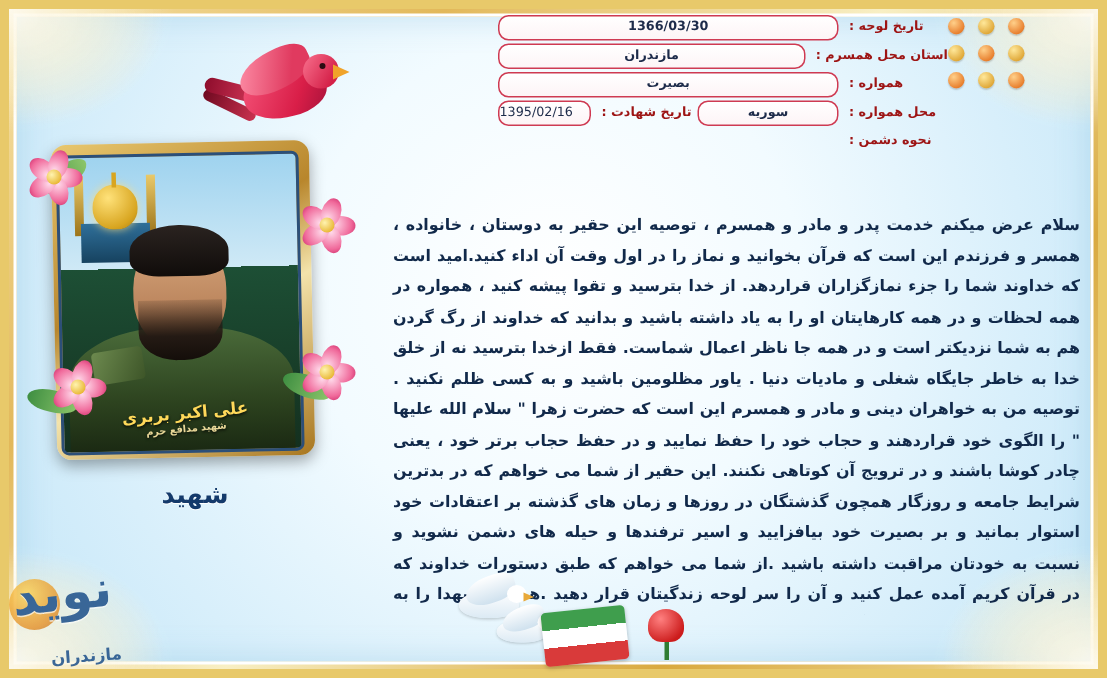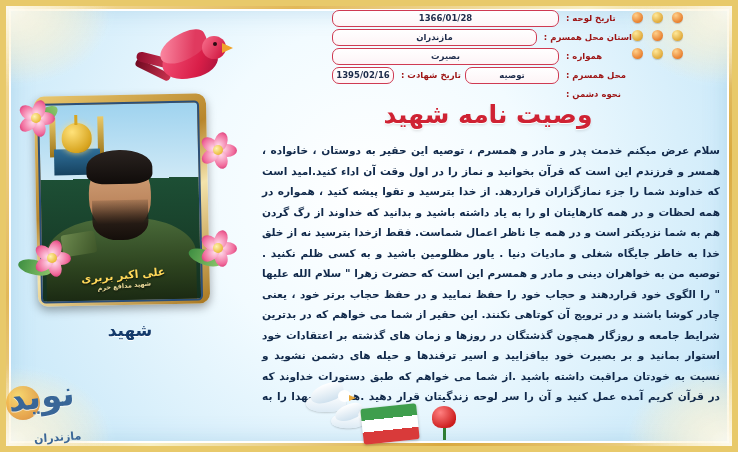--- a/index.html
+++ b/index.html
@@ -73,21 +73,21 @@
     font-size:8.5px;color:#1d2b4a;text-align:center;font-weight:bold;
     box-shadow:0 1px 0 rgba(255,255,255,.8) inset;
     overflow:hidden;white-space:nowrap;
   }
   .info-row.dual .val{flex:0 0 92px;}
   .info-row.dual .lbl2{flex:0 0 auto;min-width:60px;text-align:left;
     font-size:8.5px;color:#9d1414;font-weight:bold;white-space:nowrap;padding-left:3px;}
   .info-row.dual .val2{flex:1 1 auto;height:15px;line-height:15px;
     background:linear-gradient(#ffffff,#fdf4f6);
     border:1px solid #cf3a52;border-radius:7px;
-    font-size:8.5px;color:#1d2b4a;text-align:center;font-weight:bold;overflow:hidden;white-space:nowrap;}
+    font-size:8.5px;color:#1d2b4a;text-align:left;font-weight:normal;overflow:hidden;white-space:nowrap;}
   .info-row.wide .val{flex:1 1 auto;}
 
   
   .doc-title{
     position:absolute;top:100px;right:40px;width:420px;text-align:center;
     font-size:25px;font-weight:bold;color:#cf2233;
     text-shadow:0 1px 0 #fff, 0 2px 3px rgba(0,0,0,.12);
     letter-spacing:0;
     font-family:"DejaVu Sans","Liberation Sans",sans-serif;
   }
@@ -283,46 +283,45 @@
       <div class="wg"></div>
     <div class="hd"></div>
       <div class="ey"></div>
       <div class="bk"></div>
   </div>
 
   <div class="info-table">
 
     <div class="info-row">
       <span class="lbl">تاریخ لوحه :</span>
-      <span class="val">1366/01/28</span>
+      <span class="val">1366/03/30</span>
     </div>
 
     <div class="info-row">
       <span class="lbl">استان محل همسرم :</span>
       <span class="val">مازندران</span>
     </div>
 
     <div class="info-row">
       <span class="lbl">همواره :</span>
       <span class="val">بصیرت</span>
     </div>
 
     <div class="info-row dual">
-      <span class="lbl">محل همسرم :</span>
-      <span class="val">توصیه</span>
+      <span class="lbl">محل همواره :</span>
+      <span class="val">سوریه</span>
       <span class="lbl2">تاریخ شهادت :</span>
       <span class="val2">1395/02/16</span>
     </div>
 
     <div class="info-row wide">
       <span class="lbl">نحوه دشمن :</span>
     </div>
   </div>
 
-  <div class="doc-title">وصیت نامه شهید</div>
 
   <div class="body-text">
     <p>سلام عرض میکنم خدمت پدر و مادر و همسرم ، توصیه این حقیر به دوستان ، خانواده ، همسر و فرزندم این است که قرآن بخوانید و نماز را در اول وقت آن اداء کنید.امید است که خداوند شما را جزء نمازگزاران قراردهد. از خدا بترسید و تقوا پیشه کنید ، همواره در همه لحظات و در همه کارهایتان او را به یاد داشته باشید و بدانید که خداوند از رگ گردن هم به شما نزدیکتر است و در همه جا ناظر اعمال شماست. فقط ازخدا بترسید نه از خلق خدا به خاطر جایگاه شغلی و مادیات دنیا . یاور مظلومین باشید و به کسی ظلم نکنید . توصیه من به خواهران دینی و مادر و همسرم این است که حضرت زهرا " سلام الله علیها " را الگوی خود قراردهند و حجاب خود را حفظ نمایید و در حفظ حجاب برتر خود ، یعنی چادر کوشا باشند و در ترویج آن کوتاهی نکنند. این حقیر از شما می خواهم که در بدترین شرایط جامعه و روزگار همچون گذشتگان در روزها و زمان های گذشته بر اعتقادات خود استوار بمانید و بر بصیرت خود بیافزایید و اسیر ترفندها و حیله های دشمن نشوید و نسبت به خودتان مراقبت داشته باشید .از شما می خواهم که طبق دستورات خداوند که در قرآن کریم آمده عمل کنید و آن را سر لوحه زندگیتان قرار دهید .همواره شهدا را به یاد داشته باشید و رهرو راه آنها باشید و همچون شهدا؛ تابع محض ولایت فقیه باشید.</p>
   </div>
 
   <div class="portrait-wrap">
     <div class="portrait-frame">
       <div class="portrait-inner">
         <div class="shrine">
           <div class="min l"></div>

